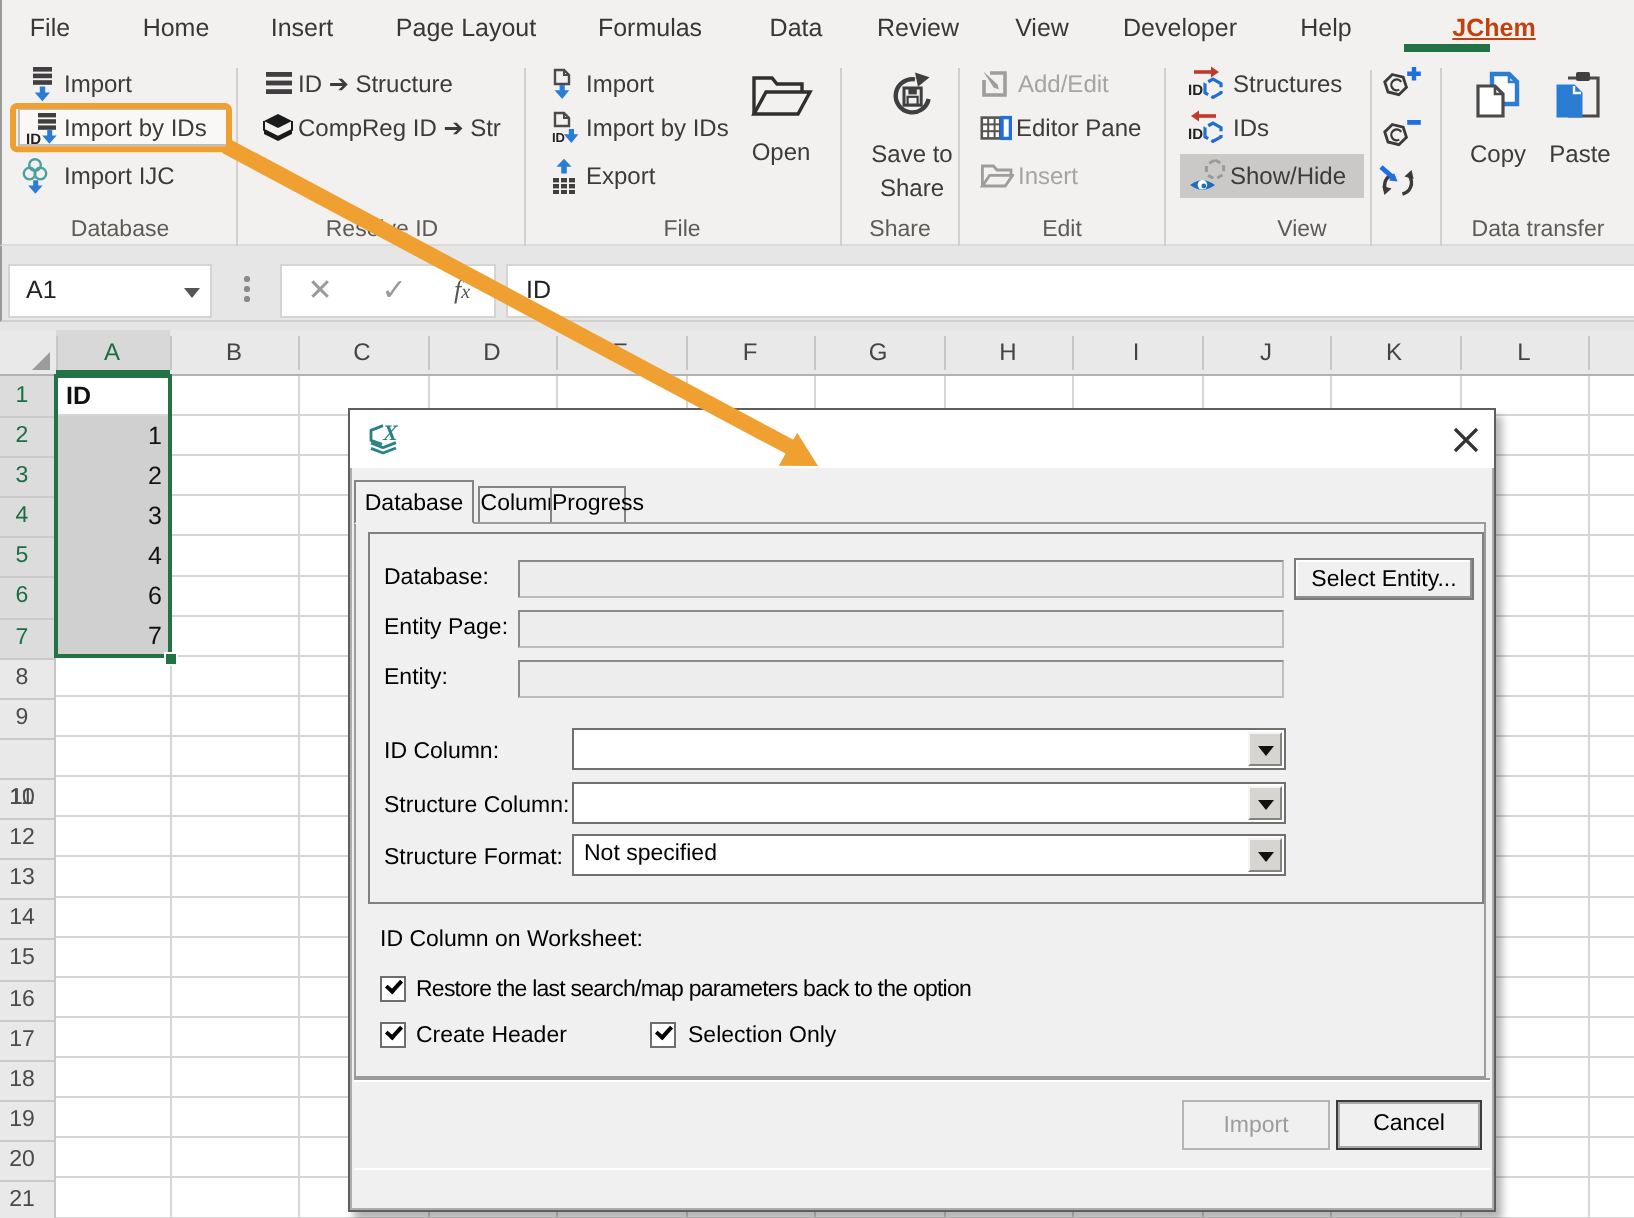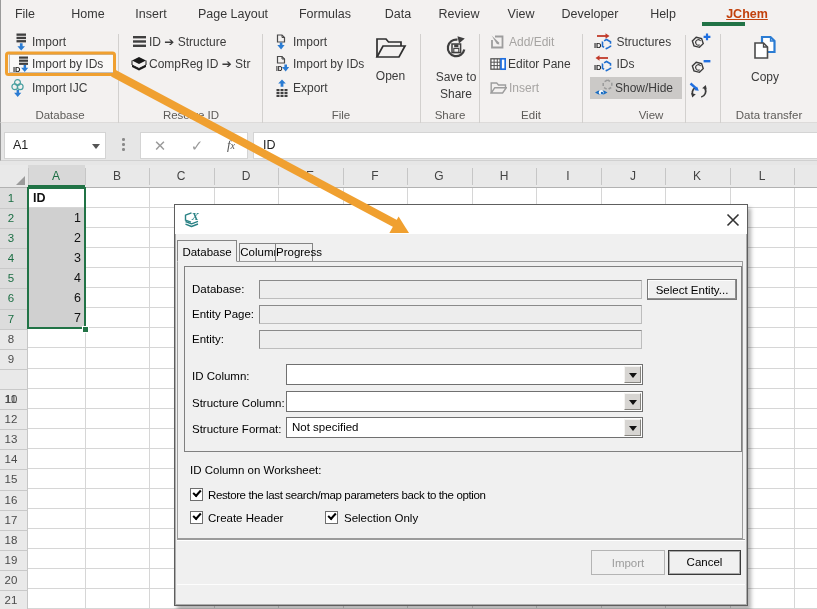--- a/index.html
+++ b/index.html
@@ -274,28 +274,37 @@
     <svg width="20" height="18" viewBox="0 0 20 18">
       <path d="M4.2 14 A 5.8 5.8 0 0 1 6.2 5.8" fill="none" stroke="#3a3a3a" stroke-width="1.7"></path>
       <path d="M15.8 6.2 A 5.8 5.8 0 0 1 12.2 15" fill="none" stroke="#3a3a3a" stroke-width="1.7"></path>
       <path d="M16.8 3 l1 4.5 -4.6 -1.2 Z" fill="#3a3a3a"></path>
       <path d="M3.2 15.5 l-1 -4.5 4.6 1.2 Z" fill="#3a3a3a"></path>
       <path d="M1.5 1.5 L8 7.2" stroke="#1f6fe0" stroke-width="2.4"></path>
       <path d="M8 4.5 L9.8 8.8 L5.5 8.2 Z" fill="#1f6fe0"></path>
     </svg>
   </div>
 
-  <div class="big" style="left:728px;top:5px;width:40px;margin-left:16px;">
+  <div class="big" style="left:728px;top:5px;width:40px;">
     <svg width="25" height="26" viewBox="0 0 25 26">
       <path d="M9 2 h8.5 l4 4 V17 H9 Z" fill="#fff" stroke="#2b7cd3" stroke-width="2.2"></path>
       <path d="M17.5 2 V6 H21.5" fill="none" stroke="#2b7cd3" stroke-width="1.3"></path>
       <path d="M2 8 h8.5 l4 4 V23 H2 Z" fill="#fff" stroke="#4a4a4a" stroke-width="1.6"></path>
       <path d="M10.5 8 V12 H14.5" fill="none" stroke="#4a4a4a" stroke-width="1.3"></path>
     </svg>
     <div style="margin-top:6px;">Copy</div>
+  </div>
+  <div class="big" style="left:767px;top:5px;width:44px;">
+    <svg width="26" height="26" viewBox="0 0 26 26">
+      <path d="M7 4 H22 V23 H7" fill="none" stroke="#4a4a4a" stroke-width="1.6"></path>
+      <rect x="11" y="1" width="7" height="4.5" rx="1" fill="#3f3f3f"></rect>
+      <path d="M2 8 h8 l3.5 3.5 V23 H2 Z" fill="#2b7cd3" stroke="#2b7cd3" stroke-width="1.5"></path>
+      <path d="M10 8 V11.5 H13.5" fill="none" stroke="#fff" stroke-width="1.2"></path>
+    </svg>
+    <div style="margin-top:6px;">Paste</div>
   </div>
 </div>
 
 <div class="abs" id="fbar">
   <div class="wbox" style="left:3px;top:9px;width:102px;height:27px;"></div>
   <div class="abs" style="left:12px;top:9px;height:27px;line-height:27px;font-size:12.5px;color:#222;">A1</div>
   <div class="abs" style="left:91px;top:21px;border-left:4px solid transparent;border-right:4px solid transparent;border-top:5px solid #555;"></div>
   <div class="abs" style="left:121px;top:15px;width:2.5px;height:2.5px;background:#8a8a8a;border-radius:50%;box-shadow:0 5px 0 #8a8a8a,0 10px 0 #8a8a8a;"></div>
   <div class="wbox" style="left:139px;top:9px;width:108px;height:27px;"></div>
   <div class="abs" style="left:149px;top:9px;width:20px;height:27px;line-height:27px;font-size:15px;color:#9a9a9a;text-align:center;">✕</div>

